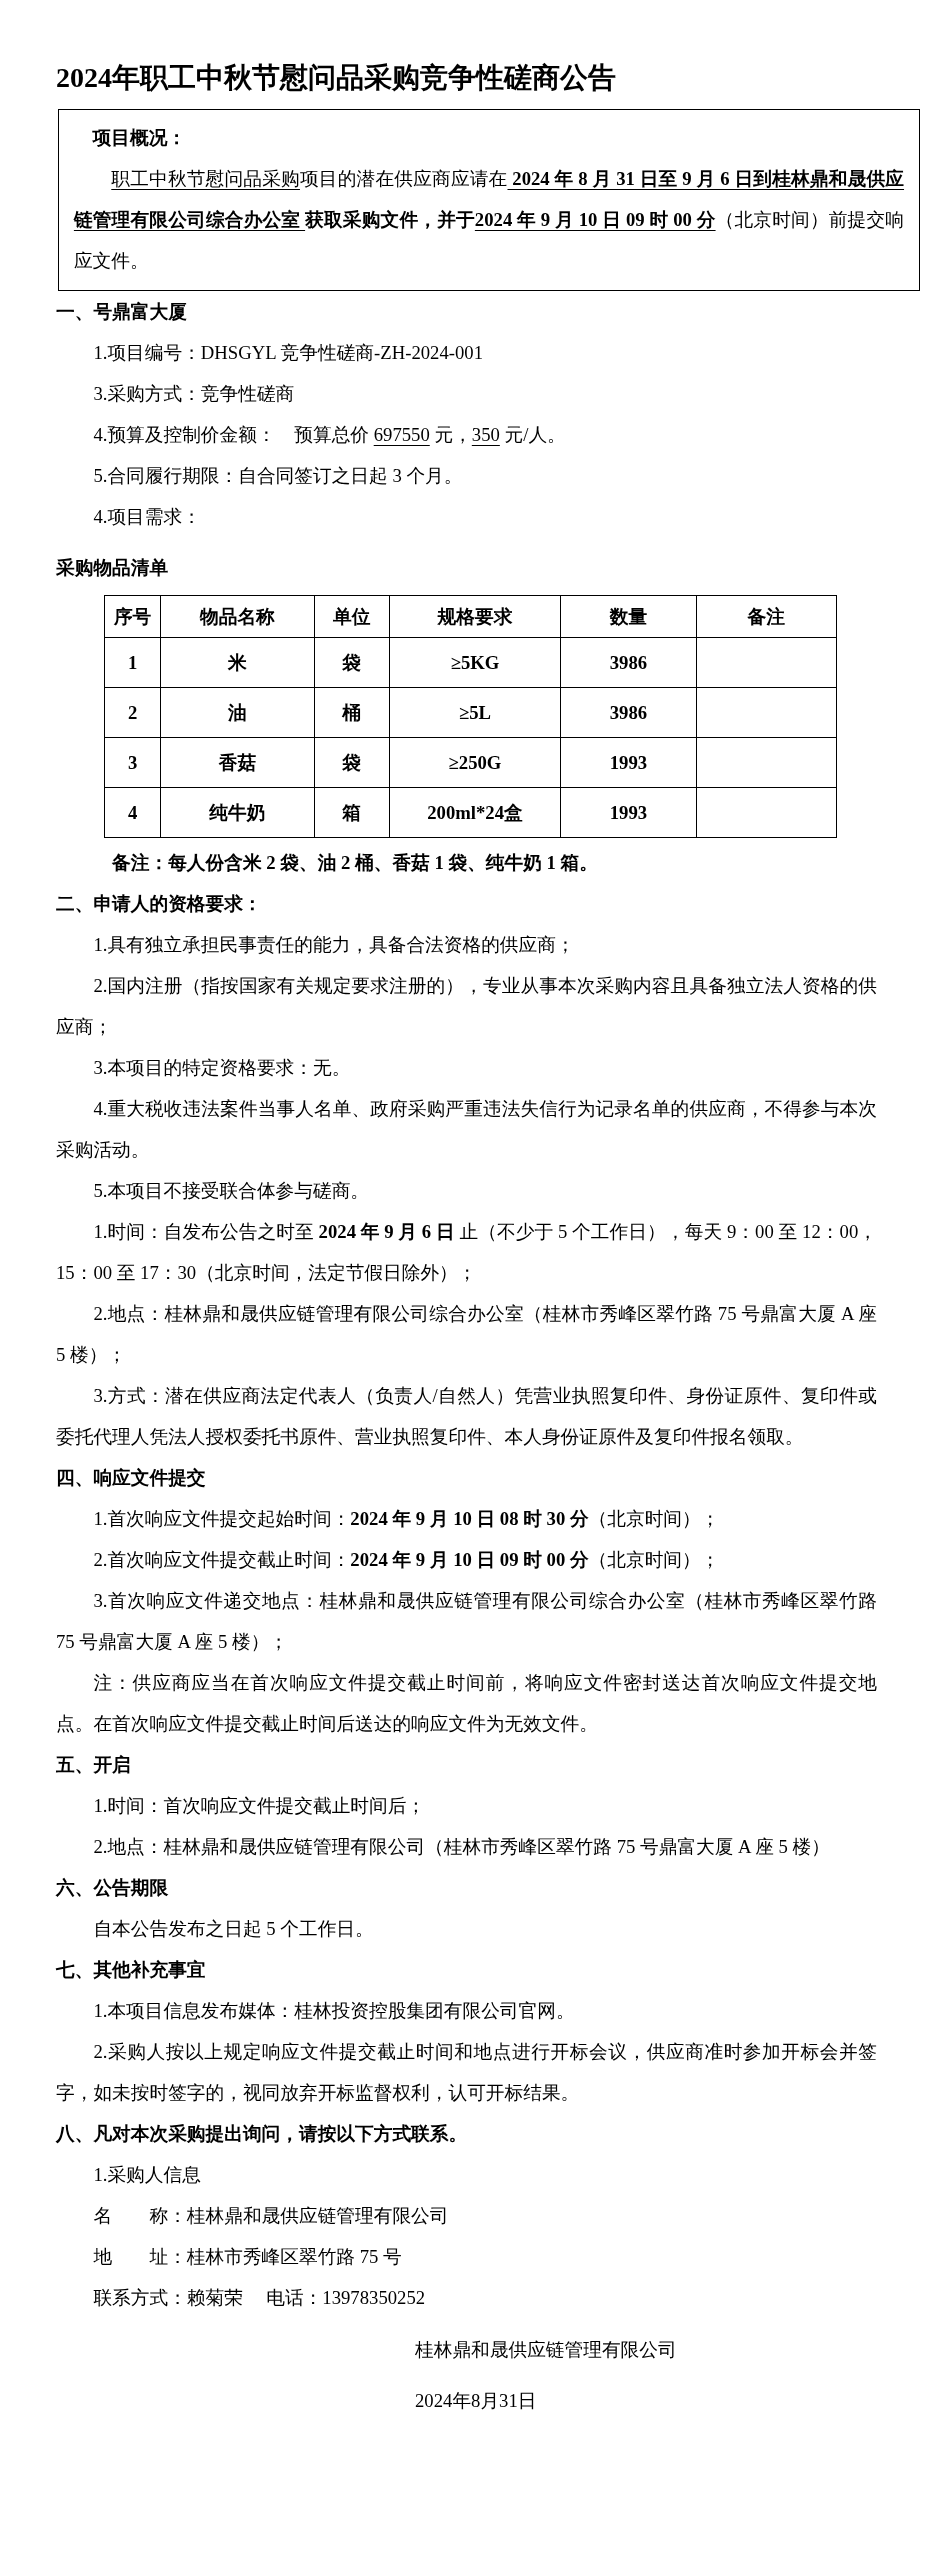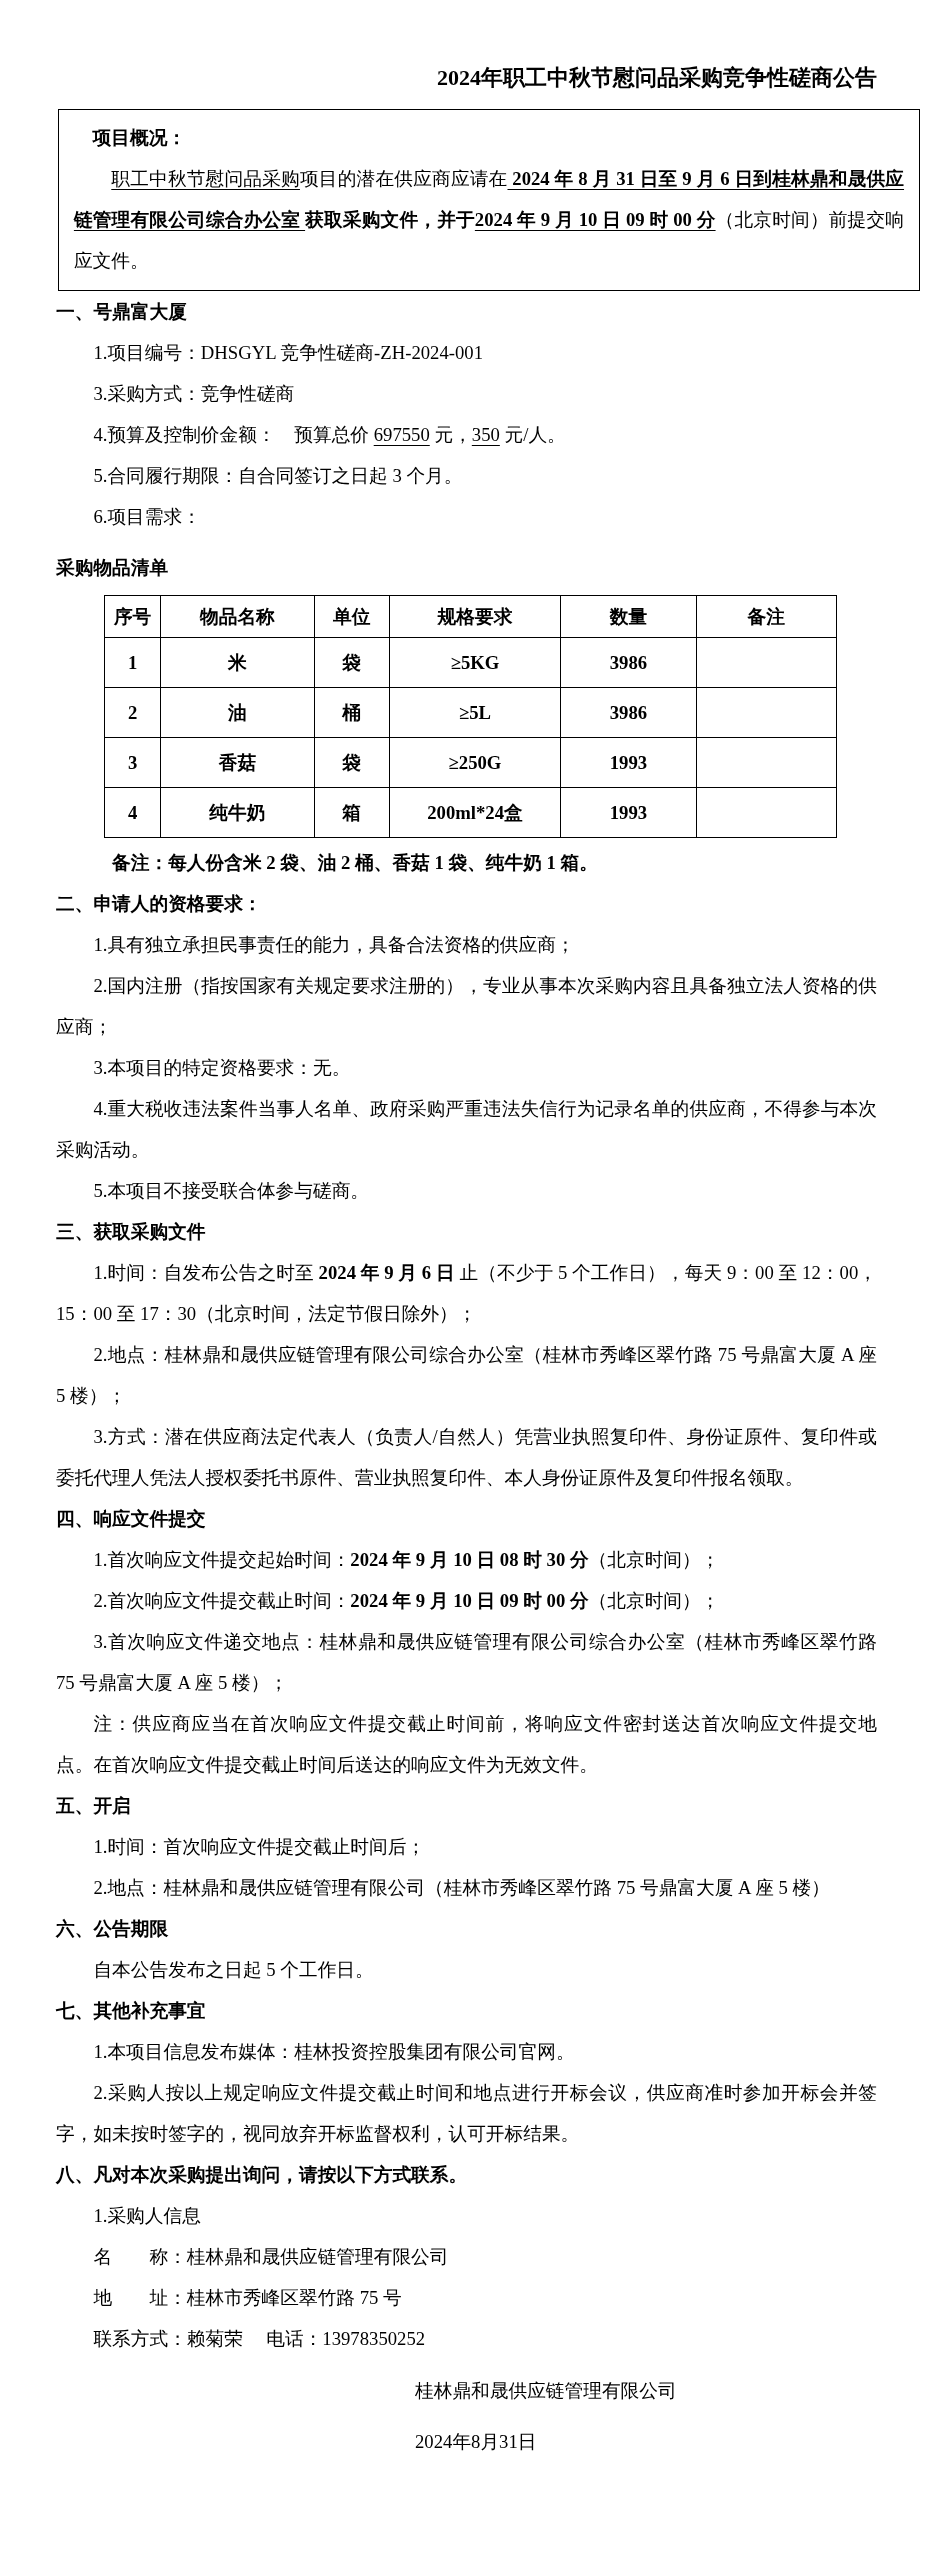--- a/index.html
+++ b/index.html
@@ -13,23 +13,23 @@
     overflow: hidden;
     color: #000;
     font-family: "Liberation Serif", "DejaVu Serif", serif;
     font-size: 18.7px;
     line-height: 41px;
   }
   .doc {
     padding: 54px 56px 0 56px;
   }
   .title {
-    font-size: 22px;
+    font-size: 28px;
     font-weight: bold;
-    text-align: right;
+    text-align: left;
     line-height: 47px;
     margin: 0 0 7.5px 0;
   }
   p { margin: 0; text-align: justify; }
   .ind { text-indent: 2em; }
   .ind3 { text-indent: 3em; }
   .h { font-weight: bold; }
   .b { font-weight: bold; }
   .u { text-decoration: underline; text-underline-offset: 3.7px; }
   .bu { font-weight: bold; text-decoration: underline; text-underline-offset: 3.7px; }
@@ -85,21 +85,21 @@
     <p class="h box-heading">项目概况：</p>
     <p class="ind"><span class="u">职工中秋节慰问品采购</span><span>项目的潜在供应商应请在</span><span class="bu"> 2024 年 8 月 31 日至 9 月 6 日到桂林鼎和晟供应链管理有限公司综合办公室 </span><span class="b">获取采购文件，并于</span><span class="bu">2024 年 9 月 10 日 09 时 00 分</span><span>（北京时间）前提交响应文件。</span></p>
   </div>
 
 
   <p class="h">一、号鼎富大厦</p>
   <p class="ind">1.项目编号：DHSGYL 竞争性磋商-ZH-2024-001</p>
   <p class="ind">3.采购方式：竞争性磋商</p>
   <p class="ind"><span>4.预算及控制价金额：　预算总价 </span><span class="u">697550</span><span> 元，</span><span class="u">350</span><span> 元/人。</span></p>
   <p class="ind">5.合同履行期限：自合同签订之日起 3 个月。</p>
-  <p class="ind">6.项目需求：</p>
+  <p class="ind">4.项目需求：</p>
 
   <p class="goods-title">采购物品清单</p>
 
   <table class="goods">
     <thead>
       <tr>
         <th class="col-no">序号</th>
         <th class="col-name">物品名称</th>
         <th class="col-unit">单位</th>
         <th class="col-spec">规格要求</th>
@@ -145,21 +145,20 @@
 
   <p class="h ind3">备注：每人份含米 2 袋、油 2 桶、香菇 1 袋、纯牛奶 1 箱。</p>
 
   <p class="h">二、申请人的资格要求：</p>
   <p class="ind">1.具有独立承担民事责任的能力，具备合法资格的供应商；</p>
   <p class="ind">2.国内注册（指按国家有关规定要求注册的），专业从事本次采购内容且具备独立法人资格的供应商；</p>
   <p class="ind">3.本项目的特定资格要求：无。</p>
   <p class="ind">4.重大税收违法案件当事人名单、政府采购严重违法失信行为记录名单的供应商，不得参与本次采购活动。</p>
   <p class="ind">5.本项目不接受联合体参与磋商。</p>
 
-  <p class="h">三、获取采购文件</p>
   <p class="ind"><span>1.时间：自发布公告之时至 </span><span class="b">2024 年 9 月 6 日</span><span> 止（不少于 5 个工作日），每天 9：00 至 12：00，15：00 至 17：30（北京时间，法定节假日除外）；</span></p>
   <p class="ind">2.地点：桂林鼎和晟供应链管理有限公司综合办公室（桂林市秀峰区翠竹路 75 号鼎富大厦 A 座 5 楼）；</p>
   <p class="ind">3.方式：潜在供应商法定代表人（负责人/自然人）凭营业执照复印件、身份证原件、复印件或委托代理人凭法人授权委托书原件、营业执照复印件、本人身份证原件及复印件报名领取。</p>
 
   <p class="h">四、响应文件提交</p>
   <p class="ind"><span>1.首次响应文件提交起始时间：</span><span class="b">2024 年 9 月 10 日 08 时 30 分</span><span>（北京时间）；</span></p>
   <p class="ind"><span>2.首次响应文件提交截止时间：</span><span class="b">2024 年 9 月 10 日 09 时 00 分</span><span>（北京时间）；</span></p>
   <p class="ind">3.首次响应文件递交地点：桂林鼎和晟供应链管理有限公司综合办公室（桂林市秀峰区翠竹路 75 号鼎富大厦 A 座 5 楼）；</p>
   <p class="ind">注：供应商应当在首次响应文件提交截止时间前，将响应文件密封送达首次响应文件提交地点。在首次响应文件提交截止时间后送达的响应文件为无效文件。</p>
 

